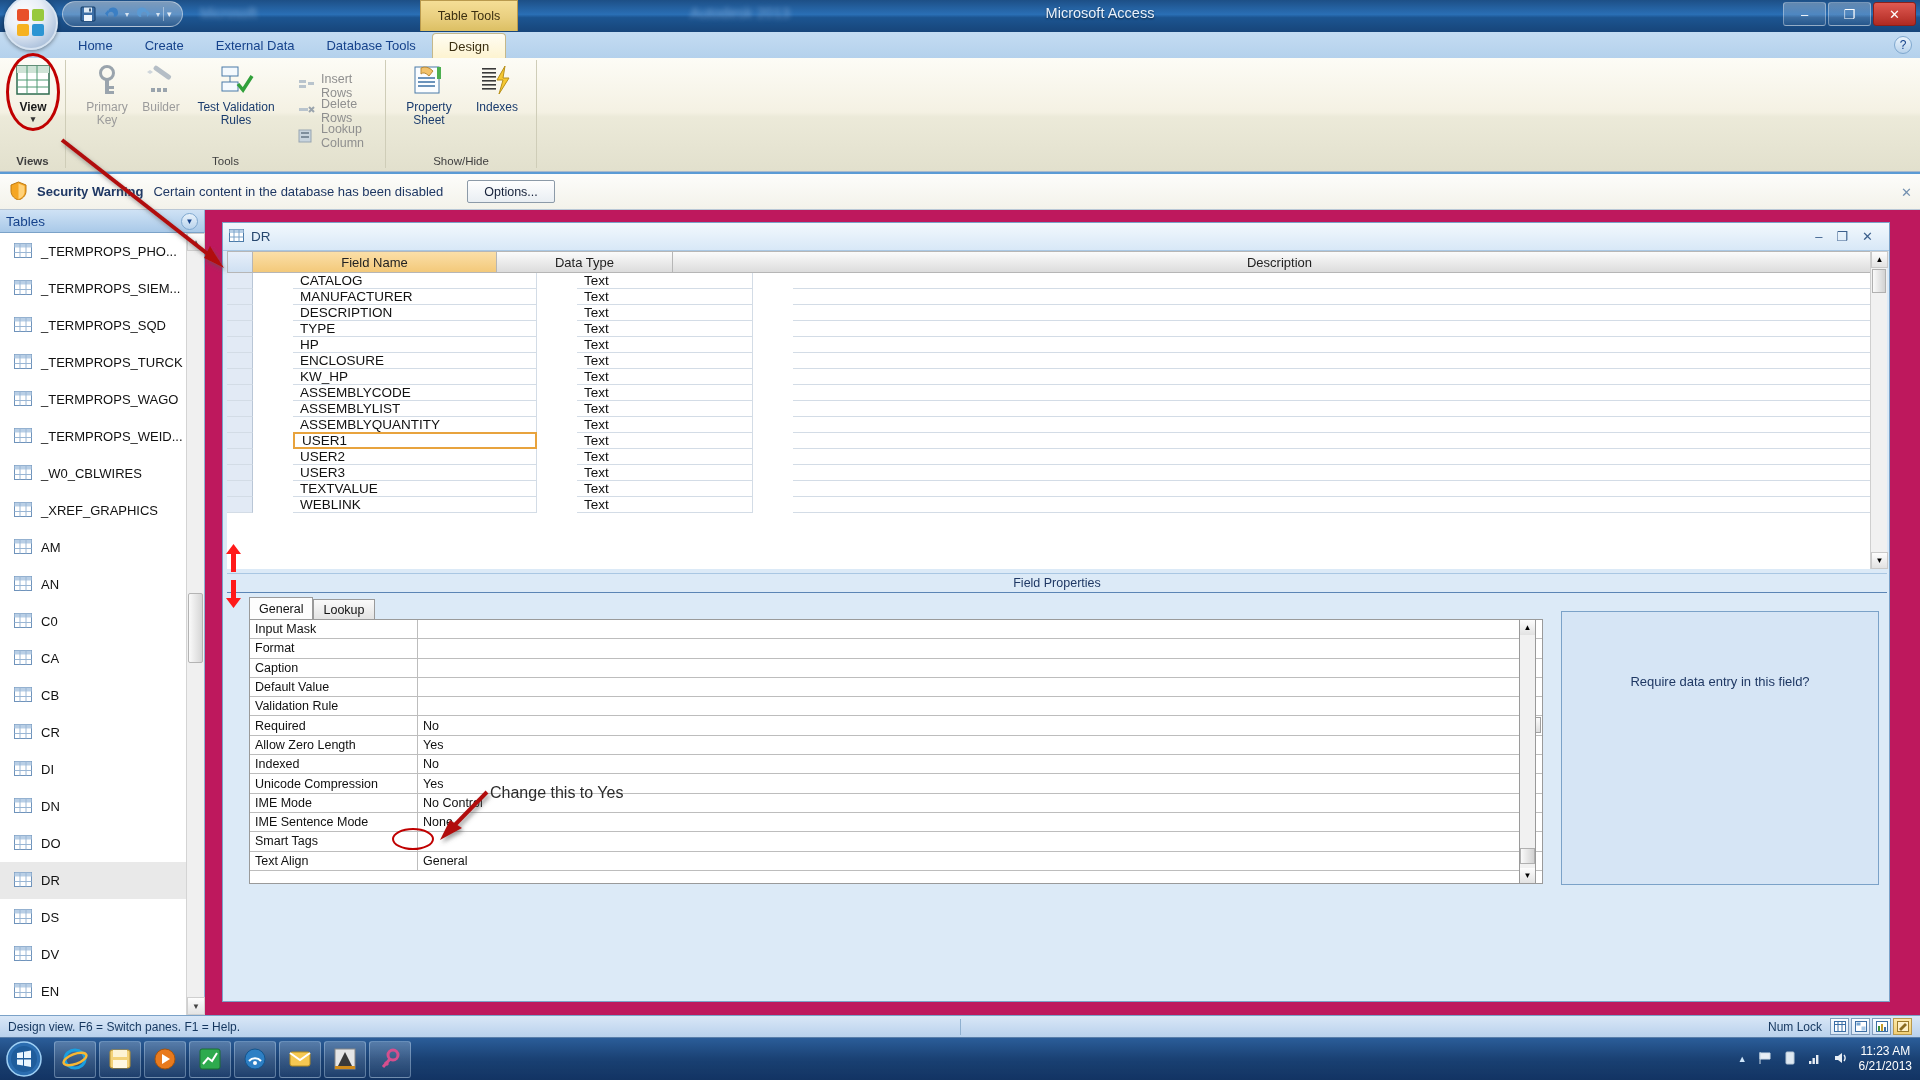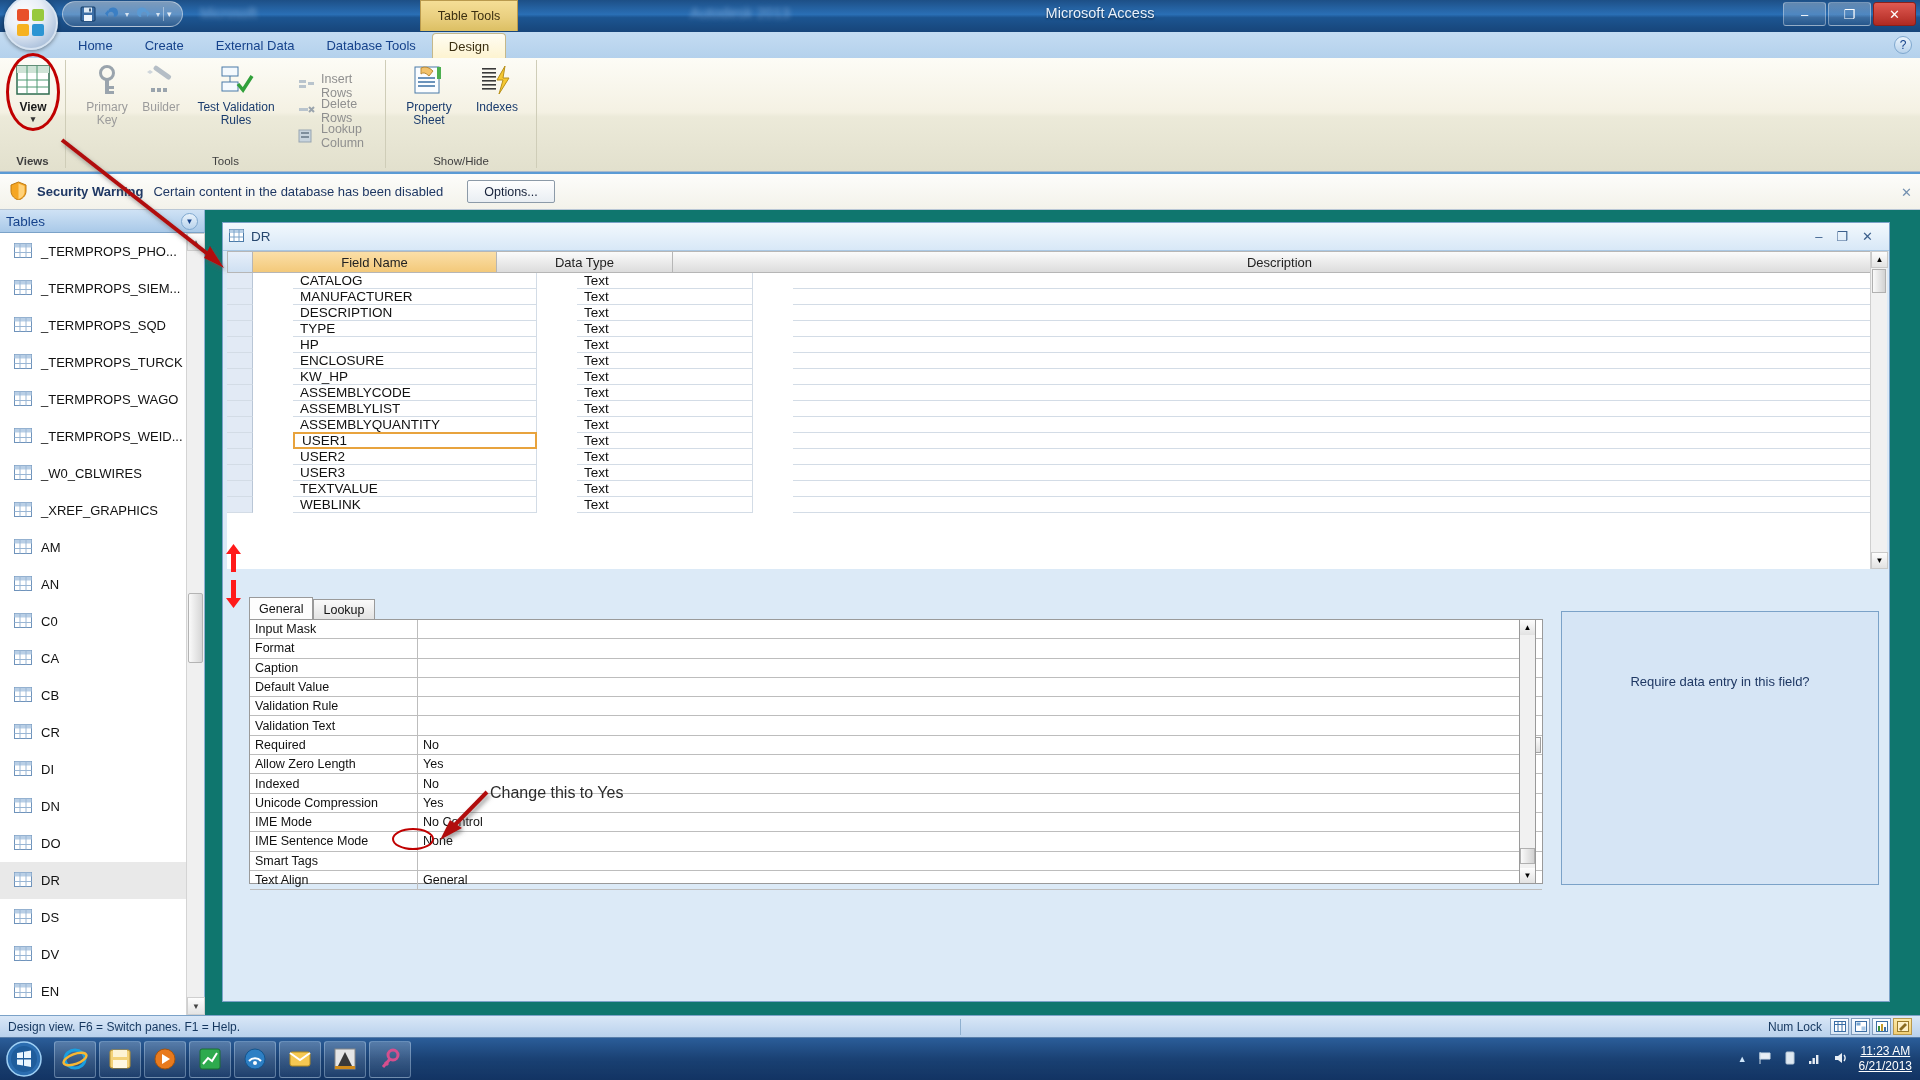--- a/index.html
+++ b/index.html
@@ -136,21 +136,21 @@
     background: linear-gradient(to bottom,#fefefe,#e9eef3);
     border: 1px solid #8c9aa8; border-radius: 2px;
     font-size: 12.5px; color: #16213a;
     display: flex; align-items: center;
   }
   .secclose { position: absolute; right: 8px; top: 11px; color: #7390b0; font-size: 13px; }
 
   
   .workspace {
     position: absolute; left: 0; top: 210px; width: 1920px; height: 805px;
-    background: #0f766e;
+    background: #be185d;
   }
 
   
   .navpane {
     position: absolute; left: 0; top: 0; width: 205px; height: 805px;
     background: #ffffff; border-right: 1px solid #8fb3d4;
   }
   .navpane-head {
     height: 23px; background: linear-gradient(to bottom,#cfe2f5,#a9c9e8);
     border-bottom: 1px solid #7ba2c8;
@@ -323,21 +323,21 @@
   .startorb {
     width: 48px; height: 42px; display: flex; align-items: center; justify-content: center;
   }
   .tb-items { display: flex; align-items: center; gap: 3px; margin-left: 6px; }
   .tb-item {
     width: 42px; height: 37px; display: flex; align-items: center; justify-content: center;
     background: linear-gradient(to bottom, rgba(255,255,255,.22), rgba(255,255,255,.05));
     border: 1px solid rgba(200,225,250,.35); border-radius: 3px;
   }
   .tray { margin-left: auto; display: flex; align-items: center; gap: 10px; padding-right: 8px; }
-  .clock { color: #fff; font-size: 12px; line-height: 15px; text-align: center; text-decoration: underline; }
+  .clock { color: #fff; font-size: 12px; line-height: 15px; text-align: center; }
 </style>
 </head>
 <body>
 
 <div class="titlebar">
   <div class="qat">
     <div class="qat-btn">
       <svg width="16" height="16" viewBox="0 0 16 16">
           <rect x="1" y="1" width="14" height="14" rx="1" fill="#3c6ea5" stroke="#123a66"></rect>
           <rect x="4" y="1.5" width="8" height="5" fill="#dde9f5"></rect>
@@ -877,20 +877,21 @@
             <div class="fc c3"></div>
           </div>
         </div>
       <div class="fgrid-vscroll">
         <div class="arw">▲</div>
         <div class="thumb"></div>
         <div class="arw" style="position:absolute;bottom:0;">▼</div>
       </div>
     </div>
 
+    <div class="fp-title">Field Properties</div>
 
     <div class="fp-tabs">
       <div class="fp-tab active">General</div>
       <div class="fp-tab">Lookup</div>
     </div>
 
     <div class="proptbl" id="prop-table">
         <div class="prow">
           <div class="pname">Input Mask</div>
           <div class="pval"></div>
@@ -902,24 +903,20 @@
         <div class="prow">
           <div class="pname">Caption</div>
           <div class="pval"></div>
         </div>
         <div class="prow">
           <div class="pname">Default Value</div>
           <div class="pval"></div>
         </div>
         <div class="prow">
           <div class="pname">Validation Rule</div>
-          <div class="pval"></div>
-        </div>
-        <div class="prow">
-          <div class="pname">Validation Text</div>
           <div class="pval"></div>
         </div>
         <div class="prow has-drop">
           <div class="pname">Required</div>
           <div class="pval">No<span class="drop-caret">▼</span></div>
         </div>
         <div class="prow">
           <div class="pname">Allow Zero Length</div>
           <div class="pval">Yes</div>
         </div>

